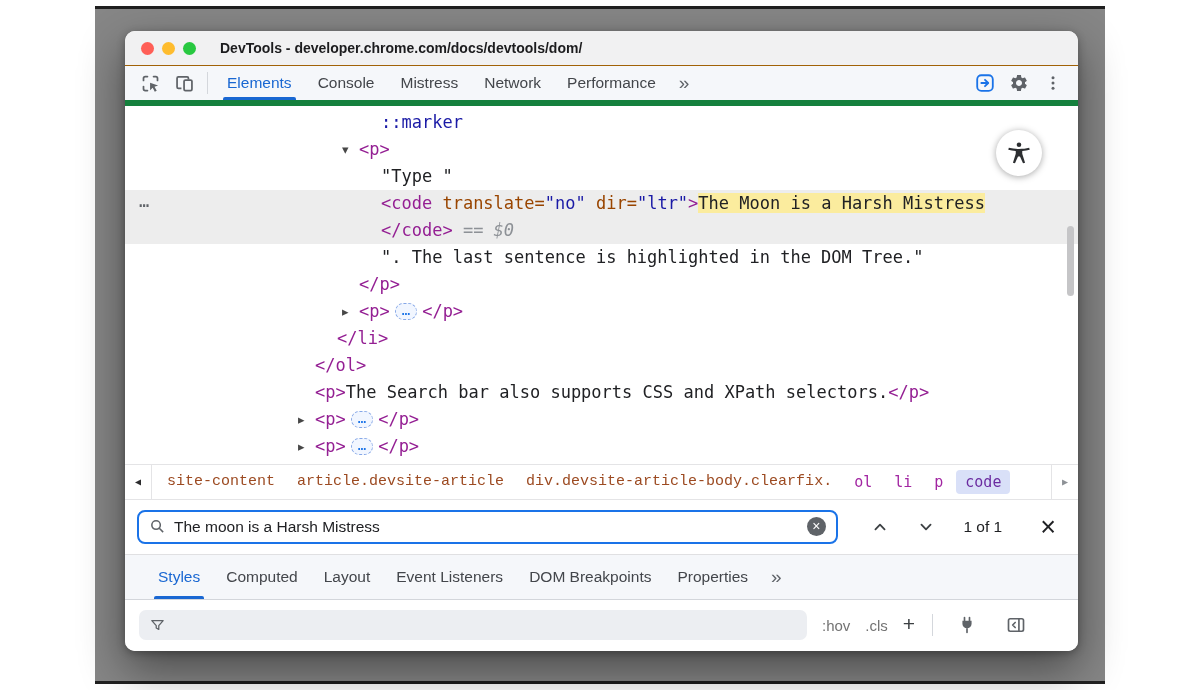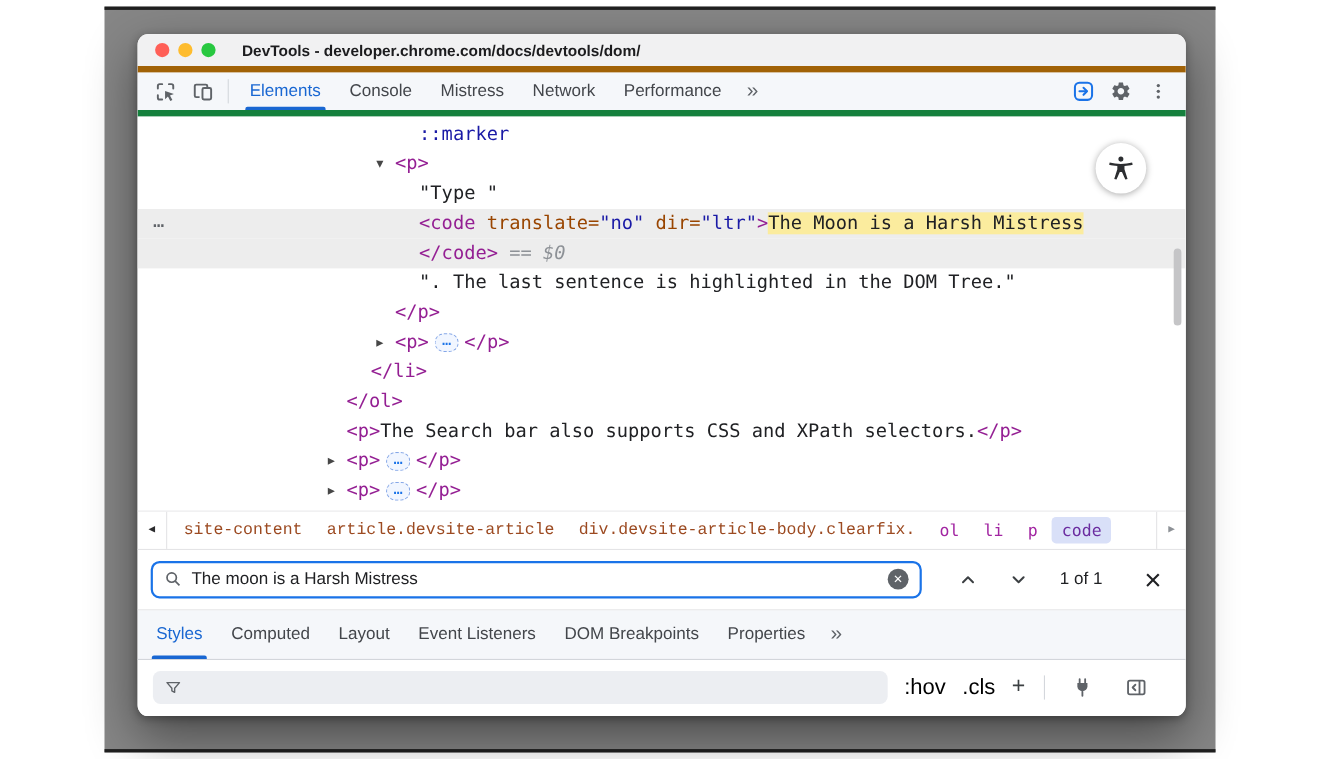--- a/index.html
+++ b/index.html
@@ -8,21 +8,21 @@
 
   .stage { position:absolute; left:95px; top:6px; width:1010px; height:678px;
            background:#868686; border-top:3px solid #1f1f1f; border-bottom:3px solid #1f1f1f; }
 
   .window { position:absolute; left:30px; top:22px; width:953px; height:620px;
             background:#fff; border-radius:10px; overflow:hidden;
             box-shadow:0 18px 45px rgba(0,0,0,.45), 0 2px 8px rgba(0,0,0,.3);
             display:flex; flex-direction:column; }
 
   
-  .titlebar { height:35px; flex:0 0 35px; background:#f1f1f2; border-bottom:6px solid #a16207;
+  .titlebar { height:35px; flex:0 0 35px; background:#f1f1f2; border-bottom:1px solid #a16207;
               display:flex; align-items:center; padding:0 16px; }
   .light { width:13px; height:13px; border-radius:50%; margin-right:8px; }
   .light.red    { background:#ff5f57; }
   .light.yellow { background:#febc2e; }
   .light.green  { background:#28c840; }
   .win-title { margin-left:16px; font-size:14px; font-weight:bold; color:#1c1c1e; }
 
   
   .toolbar { height:40px; flex:0 0 40px; background:var(--panel-bg,#f5f7fa);
              border-bottom:6px solid #15803d; display:flex; align-items:stretch; padding:0 8px; }
@@ -88,30 +88,30 @@
   .clear-btn { width:19px; height:19px; border-radius:50%; background:#5f6368; color:#fff;
                font-size:14px; line-height:18px; text-align:center; flex:0 0 auto; }
   .chev-btn { width:24px; height:24px; display:flex; align-items:center; justify-content:center; }
   .chev-prev { margin-left:30px; }
   .chev-next { margin-left:22px; }
   .result-count { font-size:15.5px; color:#202124; margin:0 28px 0 26px; white-space:nowrap; }
   .close-btn { font-size:27px; color:#202124; line-height:26px; padding:0 10px; }
 
   
   .side-tabs { height:45px; flex:0 0 45px; background:var(--panel-bg,#f5f7fa);
-               border-bottom:1px solid #d3d6db; display:flex; align-items:stretch; padding:0 4px; }
+               border-bottom:1px solid #d3d6db; display:flex; align-items:stretch; padding:0 20px; }
 
   
   .filter-row { height:48px; flex:1 0 48px; background:#fff; display:flex; align-items:center;
                 padding:0 14px; gap:15px; }
   .filter-box { flex:1 1 auto; max-width:668px; height:30px; background:#ecee f2; background:#eceef2;
                 border-radius:7px; display:flex; align-items:center; padding:0 10px; gap:8px; }
   .filter-input { border:none; outline:none; background:transparent; flex:1; font-size:14px;
                   font-family:"Liberation Sans", sans-serif; color:#202124; }
-  .state-label { font-size:20px; color:#000000; white-space:nowrap; }
+  .state-label { font-size:15px; color:#737373; white-space:nowrap; }
   .plus-label { font-size:21px; color:#3c4043; margin-top:-3px; }
   .filter-row .vdiv { margin:0 2px; }
 </style>
 </head>
 <body>
 
 <div class="stage">
   <div class="window">
 
     <div class="titlebar">

